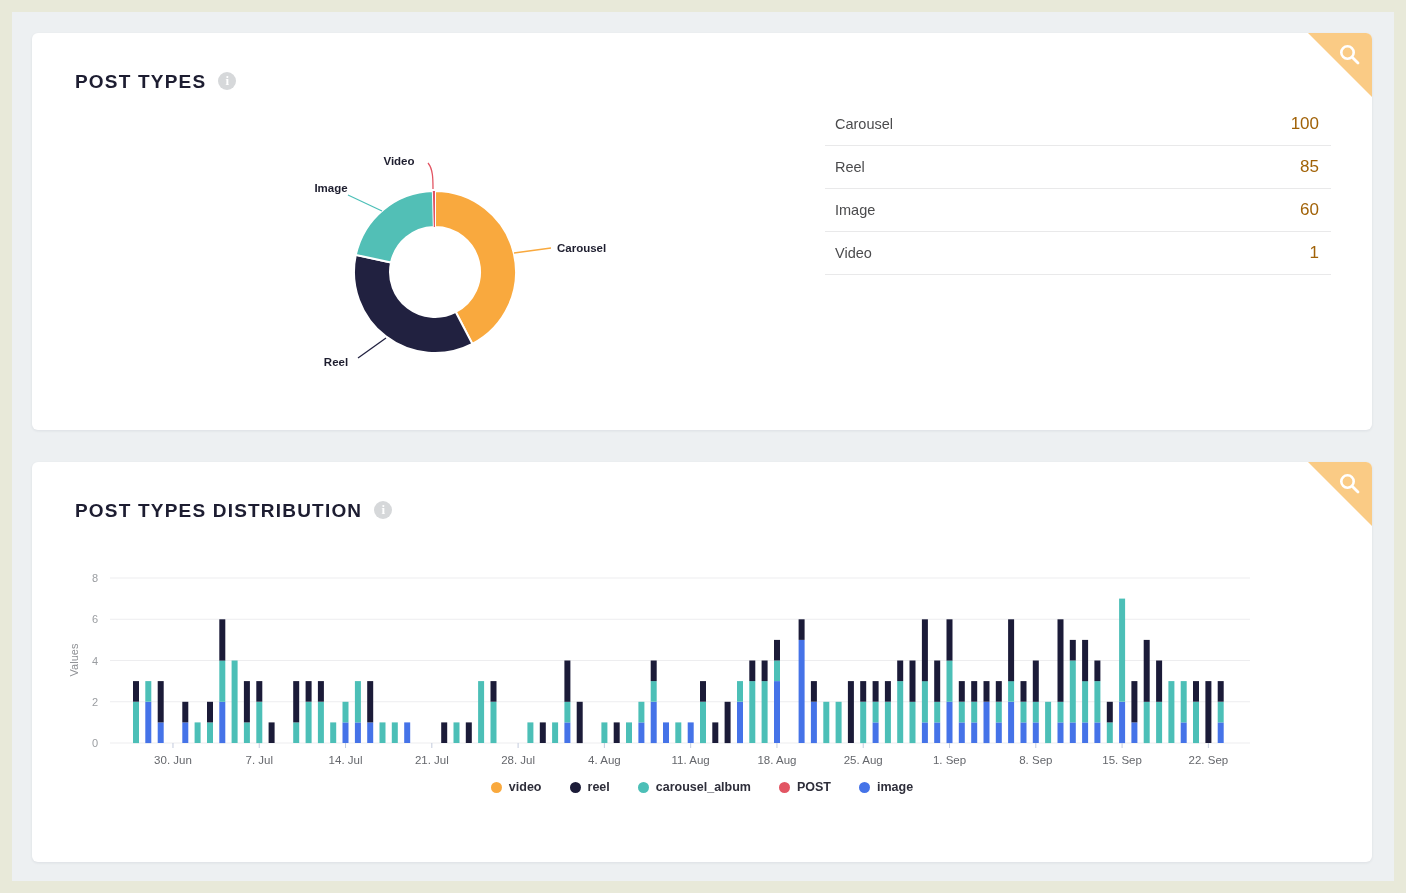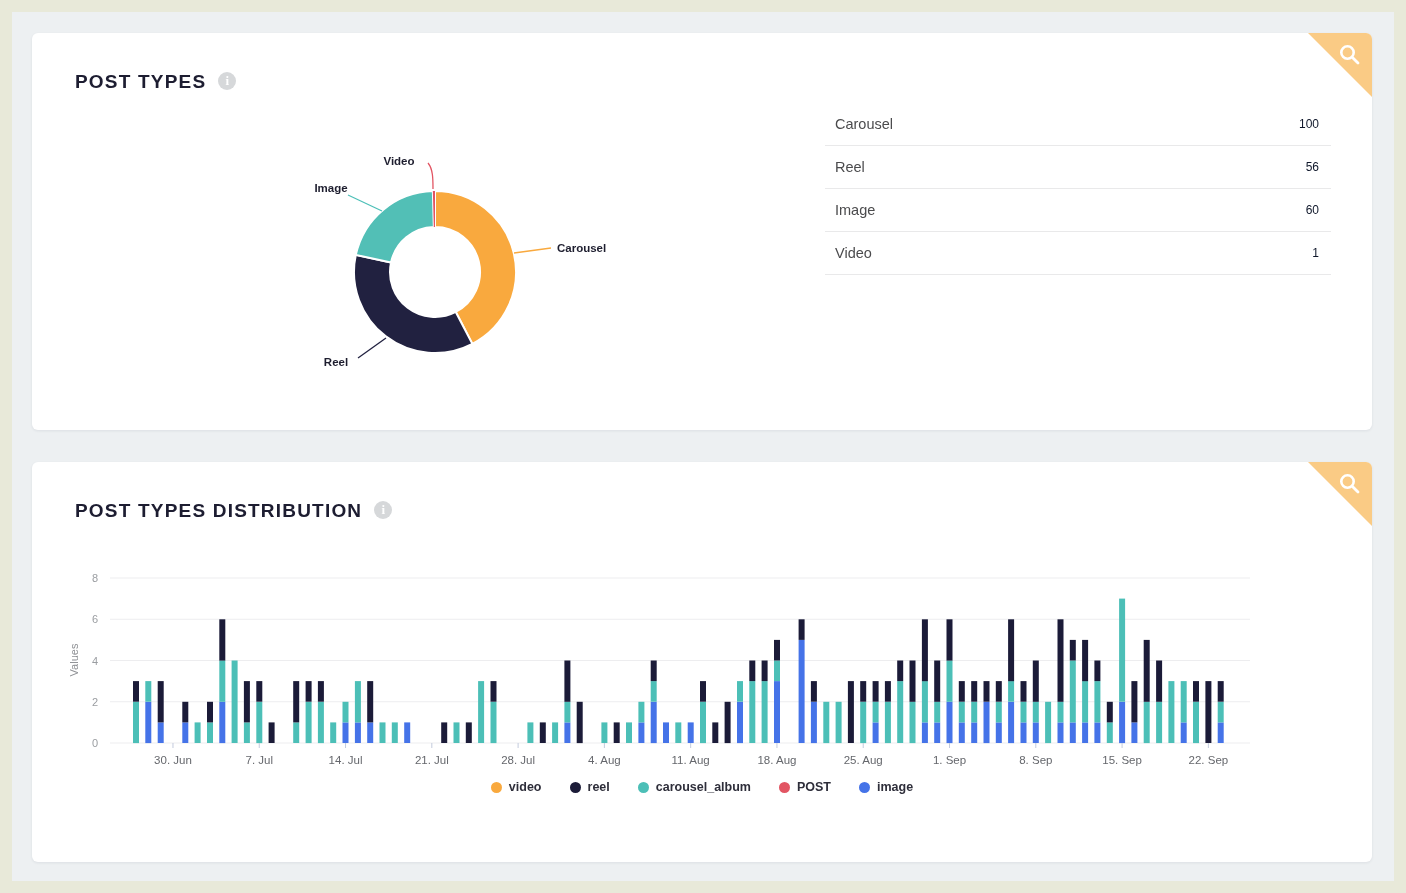--- a/index.html
+++ b/index.html
@@ -17,21 +17,21 @@
                font-family:"Liberation Serif", serif; font-size:13px; font-weight:700;
                text-align:center; line-height:18px; letter-spacing:0; }
   .corner-ribbon { position:absolute; top:0; right:0; width:0; height:0;
                    border-top:64px solid #facb85; border-left:64px solid transparent; cursor:pointer; }
   .corner-mag { position:absolute; top:9px; right:9px; }
   
   .summary-table { position:absolute; left:793px; top:70px; width:506px; }
   .srow { display:flex; justify-content:space-between; align-items:center; height:43px;
           border-bottom:1px solid #e9e9ea; padding:0 12px 0 10px; }
   .srow .lbl { font-size:14.5px; color:#4b4b4d; }
-  .srow .val { font-size:12px; color:#0f172a; }
+  .srow .val { font-size:17px; color:#a16207; }
   
   .ylab { font-size:11px; fill:#9a9da1; }
   .xlab { font-size:11.5px; fill:#65676c; }
   .axis-title { font-size:11px; fill:#8e9094; }
   .donut-label { font-size:11.5px; font-weight:700; fill:#1e1e2f; }
   
   .legend { position:absolute; left:0; top:318px; width:100%; display:flex;
             justify-content:center; align-items:center; gap:28px; }
   .legend-item { display:flex; align-items:center; gap:7px; cursor:pointer; }
   .legend-dot { width:11px; height:11px; border-radius:50%; }
@@ -72,21 +72,21 @@
       <text class="donut-label" x="304" y="333" text-anchor="middle">Reel</text>
     </svg>
 
     <div class="summary-table">
       <div class="srow">
         <span class="lbl">Carousel</span>
         <span class="val">100</span>
       </div>
       <div class="srow">
         <span class="lbl">Reel</span>
-        <span class="val">56</span>
+        <span class="val">85</span>
       </div>
       <div class="srow">
         <span class="lbl">Image</span>
         <span class="val">60</span>
       </div>
       <div class="srow">
         <span class="lbl">Video</span>
         <span class="val">1</span>
       </div>
     </div>

